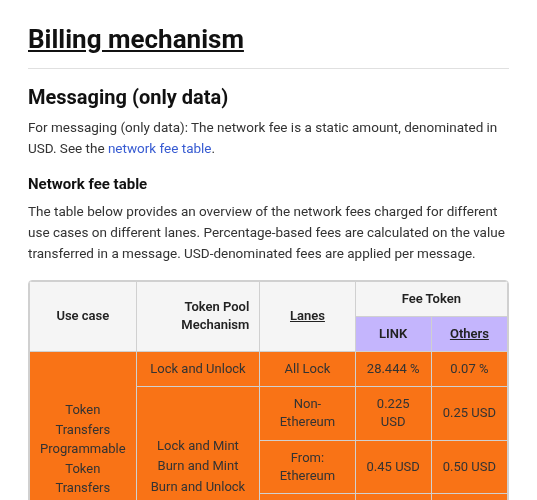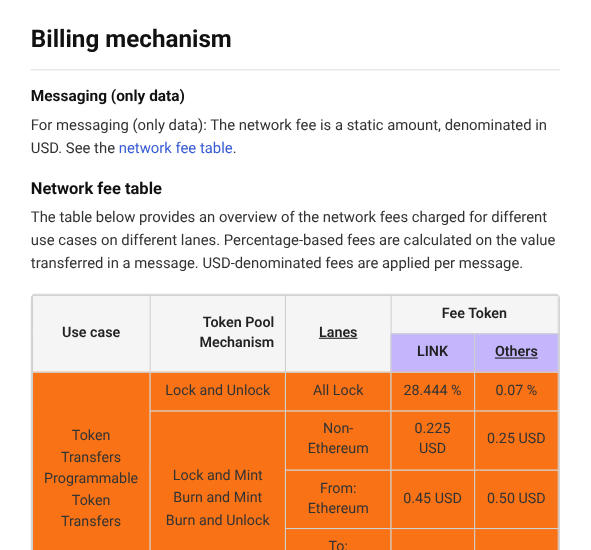--- a/index.html
+++ b/index.html
@@ -5,32 +5,33 @@
     * { box-sizing: border-box; margin: 0; padding: 0; }
     body {
       font-family: -apple-system, BlinkMacSystemFont, 'Segoe UI', Roboto, sans-serif;
       font-size: 14px;
       color: #1a1a1a;
       background: #fff;
       padding: 24px 28px;
       max-width: 537px;
     }
     h1 {
-      font-size: 22px;
+      font-size: 26px;
       font-weight: 700;
       margin-bottom: 14px;
       color: #111;
+      text-decoration: underline;
     }
     hr {
       border: none;
       border-top: 1px solid #e0e0e0;
       margin-bottom: 16px;
     }
     h2 {
-      font-size: 14px;
+      font-size: 20px;
       font-weight: 700;
       margin-bottom: 8px;
       color: #111;
     }
     h3 {
       font-size: 15px;
       font-weight: 700;
       margin-bottom: 8px;
       color: #111;
     }

